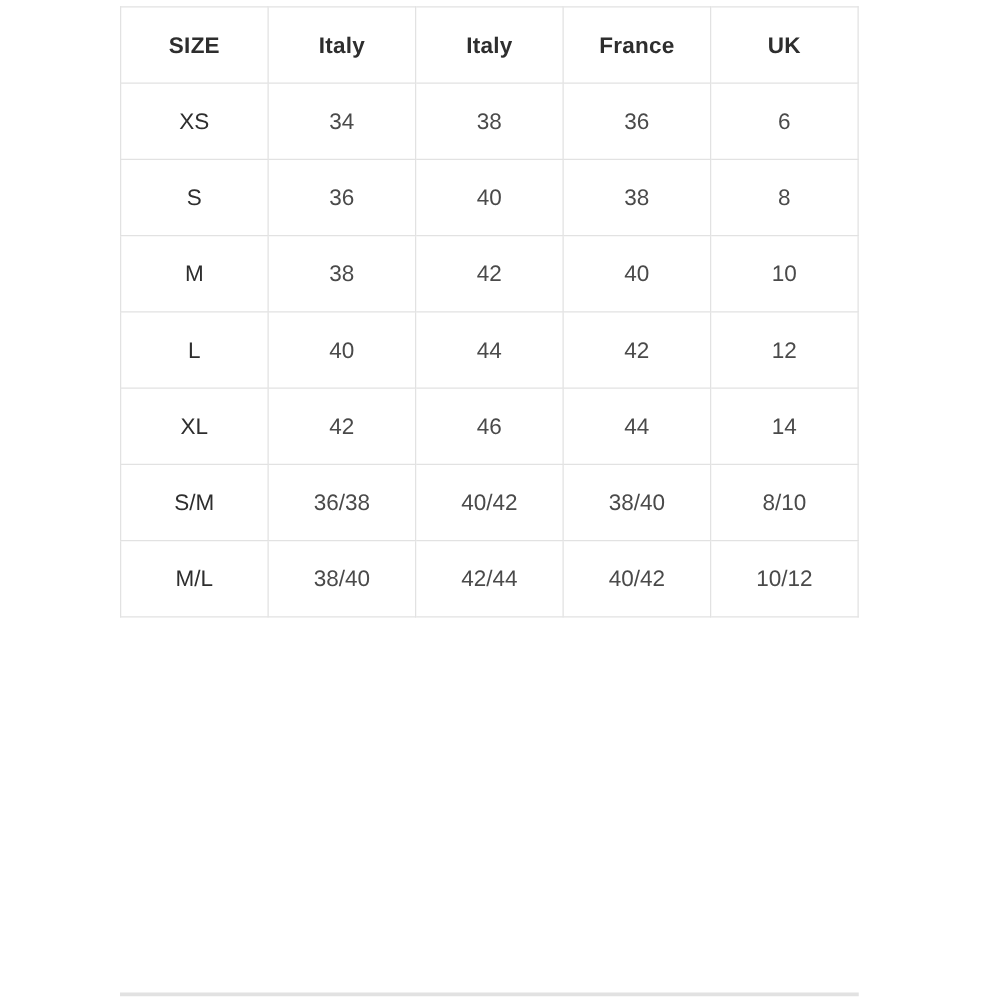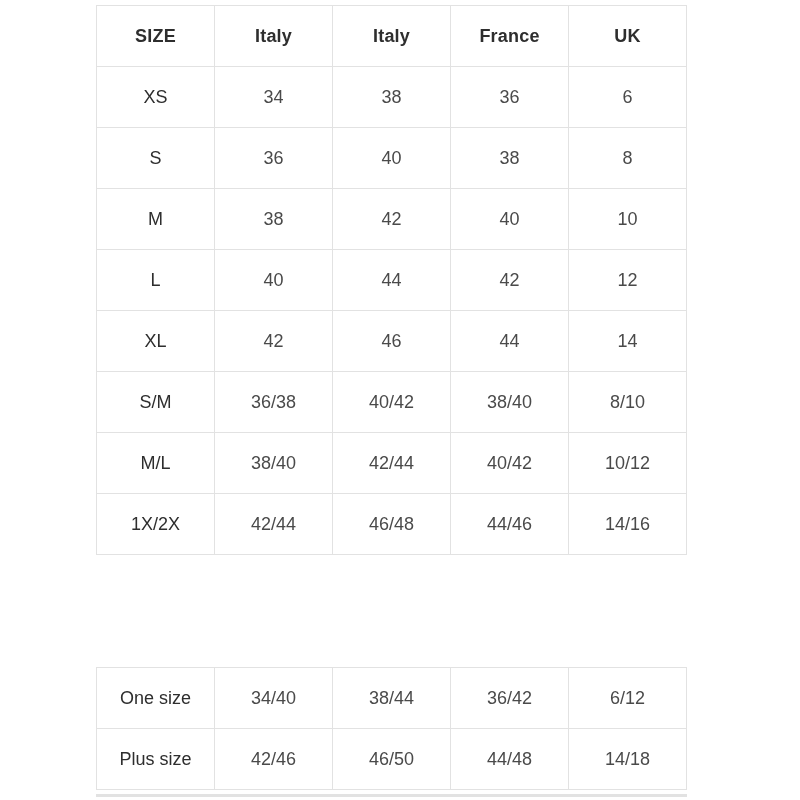--- a/index.html
+++ b/index.html
@@ -113,44 +113,19 @@
           <td>38/40</td>
           <td>8/10</td>
         </tr>
         <tr>
           <th class="row-label">M/L</th>
           <td>38/40</td>
           <td>42/44</td>
           <td>40/42</td>
           <td>10/12</td>
         </tr>
-        <tr>
-          <th class="row-label">1X/2X</th>
-          <td>42/44</td>
-          <td>46/48</td>
-          <td>44/46</td>
-          <td>14/16</td>
-        </tr>
       </tbody>
   </table>
 
-  <table class="size-table t2">
-    <tbody id="t2-body">
-        <tr>
-          <th class="row-label">One size</th>
-          <td>34/40</td>
-          <td>38/44</td>
-          <td>36/42</td>
-          <td>6/12</td>
-        </tr>
-        <tr>
-          <th class="row-label">Plus size</th>
-          <td>42/46</td>
-          <td>46/50</td>
-          <td>44/48</td>
-          <td>14/18</td>
-        </tr>
-      </tbody>
-  </table>
 
   <div class="next-table-edge"></div>
 
 </div>
 
 </body></html>

